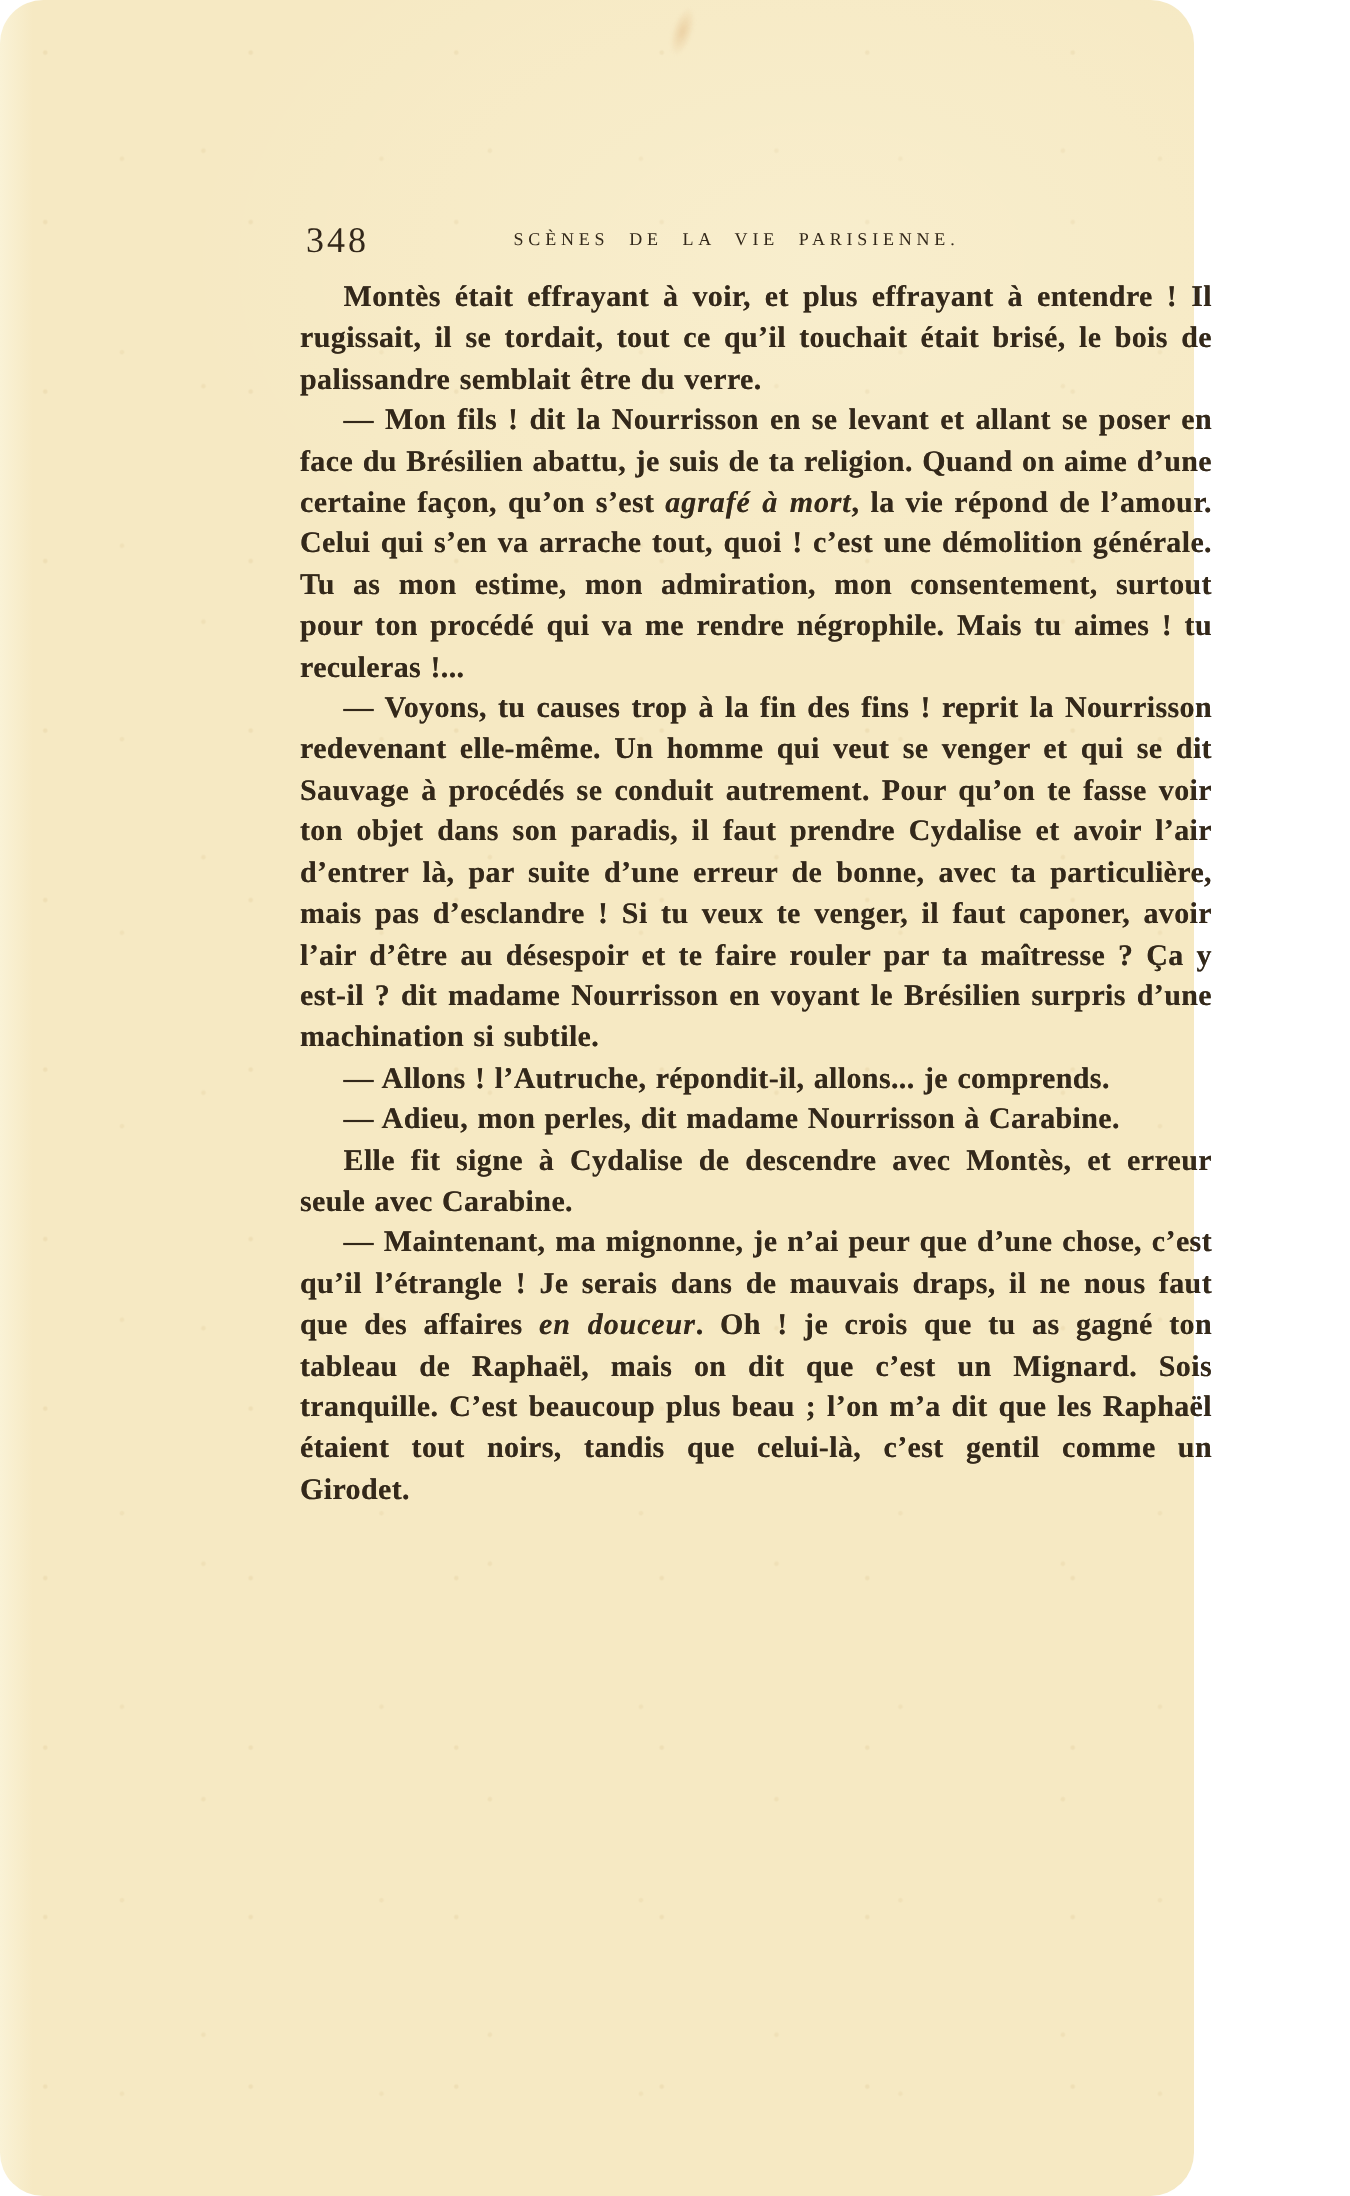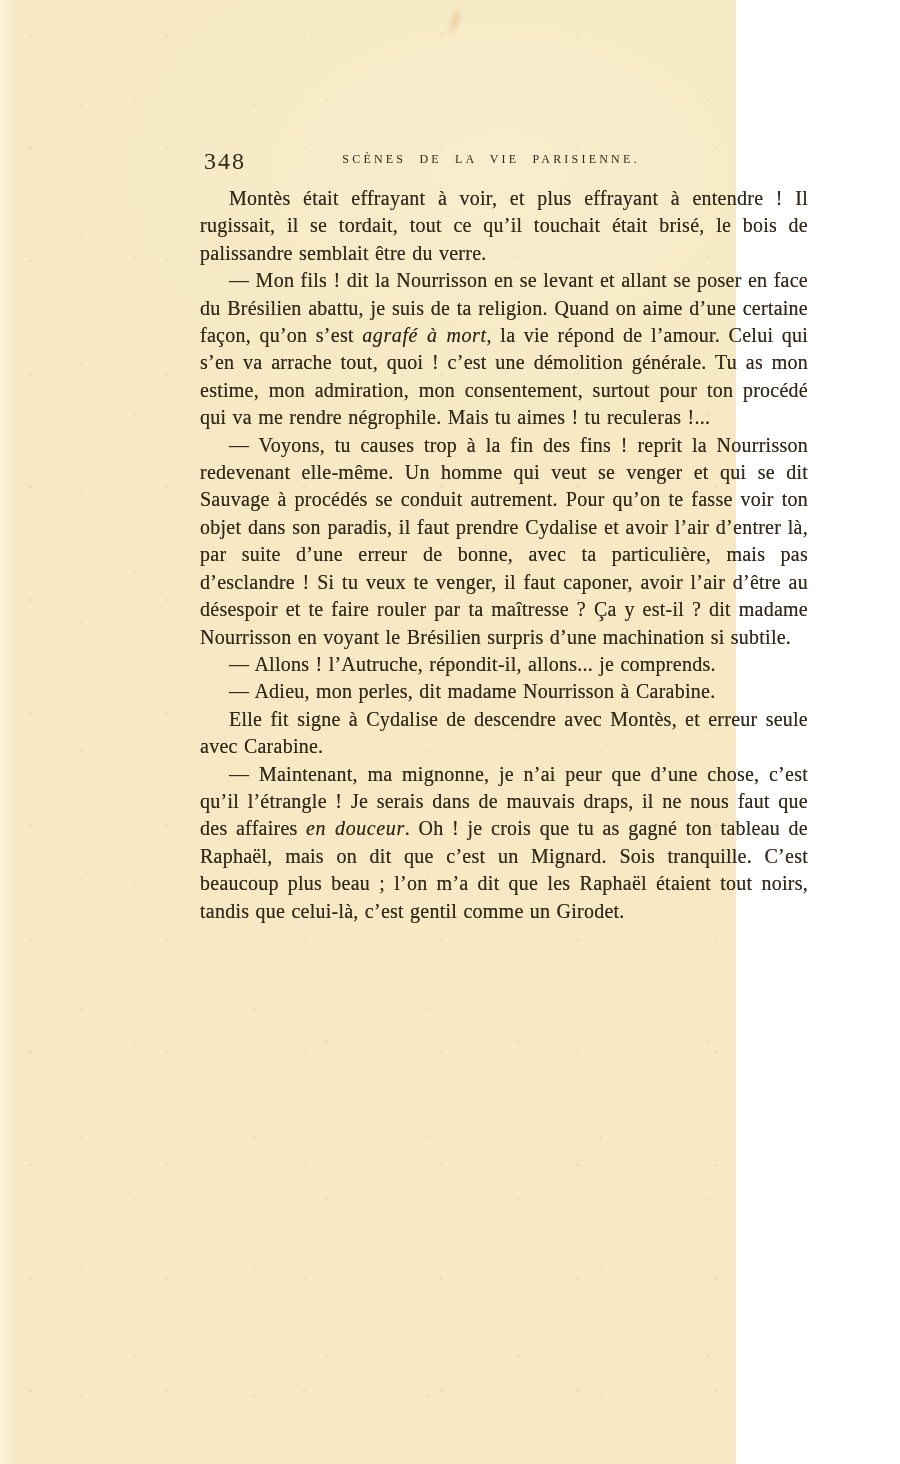--- a/index.html
+++ b/index.html
@@ -4,32 +4,33 @@
 <style>
   html, body {
     margin: 0;
     padding: 0;
     width: 900px;
     height: 1464px;
     overflow: hidden;
   }
   .page {
     position: relative;
-    width: 736px;
+    width: 796px;
     height: 1464px;
     background:
       radial-gradient(ellipse 600px 400px at 68% 12%, rgba(255,252,235,0.25), transparent 70%),
       radial-gradient(circle 2px at 22% 31%, rgba(176,134,58,0.10) 0 1px, transparent 2px),
       radial-gradient(circle 2px at 71% 64%, rgba(176,134,58,0.09) 0 1px, transparent 2px),
       radial-gradient(circle 2px at 47% 82%, rgba(176,134,58,0.08) 0 1px, transparent 2px),
       linear-gradient(90deg, #faf2d6 0px, #f6e9c3 22px, #f6e9c3 860px, #f4e6bd 900px),
       #f6e9c3;
     background-size: auto, 137px 113px, 191px 157px, 173px 129px, auto, auto;
     font-family: "Liberation Serif", "DejaVu Serif", serif;
     color: #33281a;
+    border-radius: 29px;
   }
   .blemish {
     position: absolute;
     left: 448px;
     top: 4px;
     width: 14px;
     height: 34px;
     background: radial-gradient(ellipse at center, rgba(205,140,70,0.28), transparent 70%);
     transform: rotate(18deg);
     filter: blur(1px);
@@ -61,20 +62,21 @@
     position: absolute;
     top: 185px;
     left: 200px;
     width: 608px;
     font-size: 20px;
     line-height: 27.4px;
     letter-spacing: 0.25px;
     word-spacing: 1px;
     text-align: justify;
     text-shadow: 0 0 0.35px rgba(51,40,26,0.65);
+    font-weight: bold;
   }
   .page-text p {
     margin: 0;
     text-indent: 29px;
   }
   .page-text i {
     letter-spacing: 0.6px;
   }
 </style>
 </head>

